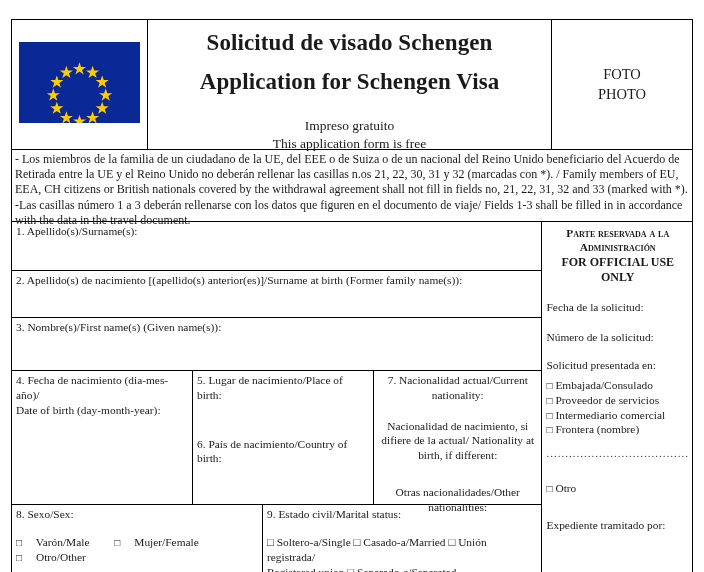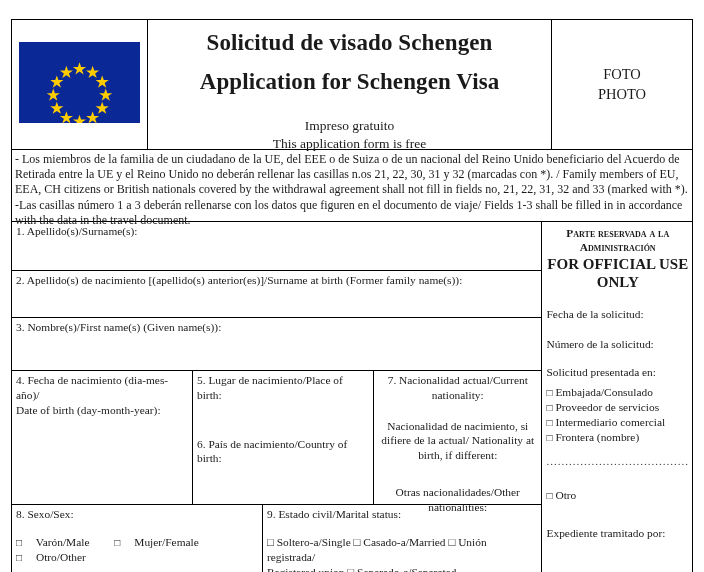--- a/index.html
+++ b/index.html
@@ -150,21 +150,21 @@
     text-align: center;
     font-weight: bold;
     line-height: 1.25;
     font-size: 10.4px;
   }
   .official-title .sc {
     font-variant: small-caps;
     font-size: 11.4px;
   }
   .official-title .big {
-    font-size: 15px;
+    font-size: 12px;
   }
   .rc-line { margin-top: 15px; }
   .rc-line.tight { margin-top: 13px; }
   .rc-opts { margin-top: 5px; line-height: 1.3; }
   .rc-dots {
     margin-top: 9px;
     font-size: 11px;
     letter-spacing: 1px;
     color: #3a3a3a;
     overflow: hidden;

